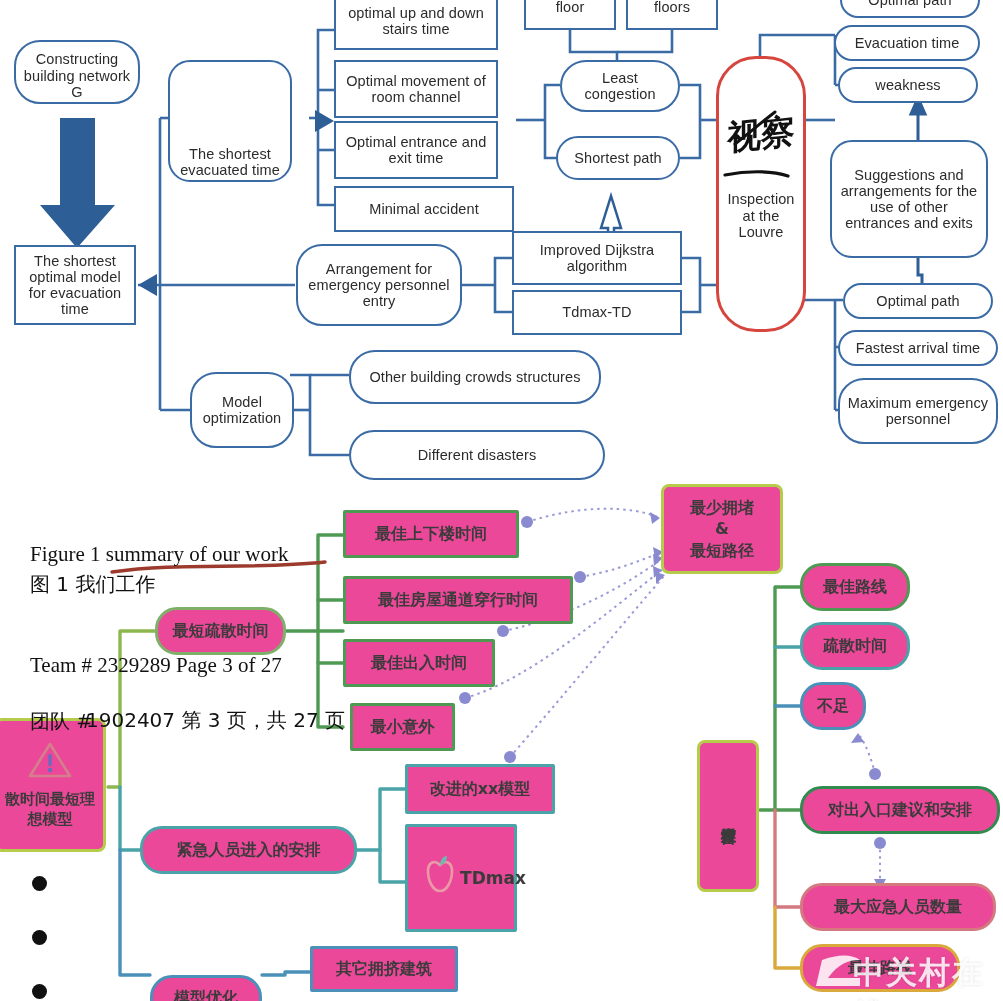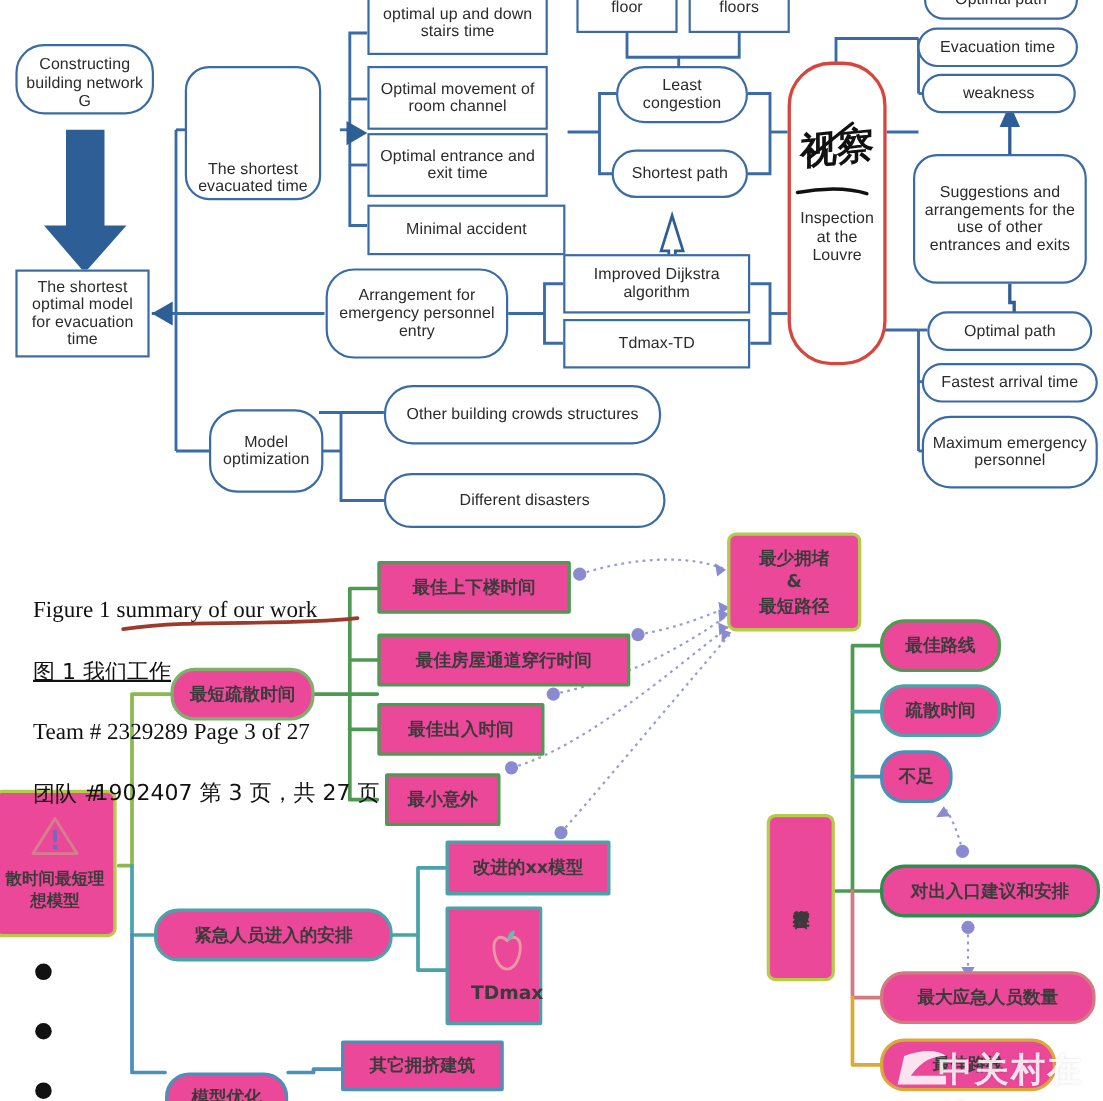--- a/index.html
+++ b/index.html
@@ -333,21 +333,21 @@
   </div>
 
   <div class="node cn pill" style="left:140px;top:826px;width:217px;height:48px;border:3px solid #4aa3a8;">
     <span>紧急人员进入的安排</span>
   </div>
 
   <div class="node cn rect" style="left:405px;top:764px;width:150px;height:50px;border:3px solid #4aa3a8;">
     <span>改进的xx模型</span>
   </div>
 
-  <div class="node cn rect" style="left:405px;top:824px;width:88px;height:108px;border:3px solid #4aa3a8;flex-direction:column;padding-left:30px;">
+  <div class="node cn rect" style="left:405px;top:824px;width:112px;height:108px;border:3px solid #4aa3a8;flex-direction:row;padding-left:30px;">
     <span class="apple-icon">
       <svg width="40" height="42" viewBox="0 0 40 42" aria-hidden="true">
         <path d="M20 12 C14 6, 8 10, 8 18 C8 28, 13 38, 20 38 C27 38, 32 28, 32 18 C32 10, 26 6, 20 12 Z" fill="none" stroke="#e99aa6" stroke-width="2.6"></path>
         <path d="M20 12 C20 7, 23 3, 27 3 C27 8, 24 12, 20 12 Z" fill="#6fb7b0"></path>
       </svg>
     </span>
     <span style="font-size:17px;">TDmax</span>
   </div>
 
   <div class="node cn pill" style="left:150px;top:975px;width:112px;height:46px;border:3px solid #4a90b8;">
@@ -384,21 +384,21 @@
 
   <div class="node cn pill" style="left:800px;top:944px;width:160px;height:48px;border:3px solid #d9a93b;">
     <span>最佳路线</span>
   </div>
 
   <div class="doctext" style="left:30px;top:542px;">Figure 1 summary of our work</div>
   <svg class="layer" aria-hidden="true">
     <path d="M112 572 C180 562, 250 570, 325 562" stroke="#9c3a2d" stroke-width="3.4" fill="none" stroke-linecap="round"></path>
   </svg>
 
-  <div class="doctext cjk" style="left:30px;top:597px;text-decoration:underline;">图 1 我们工作</div>
+  <div class="doctext cjk" style="left:30px;top:571px;">图 1 我们工作</div>
 
   <div class="doctext" style="left:30px;top:653px;">Team # 2329289 Page 3 of 27</div>
 
   <div class="doctext cjk" style="left:30px;top:708px;">团队 #</div>
   <div class="doctext cjk" style="left:86px;top:707px;">1902407 第 3 页，共 27 页</div>
 
   <div class="bullet" style="left:32px;top:876px;"></div>
   <div class="bullet" style="left:32px;top:930px;"></div>
   <div class="bullet" style="left:32px;top:984px;"></div>
 

